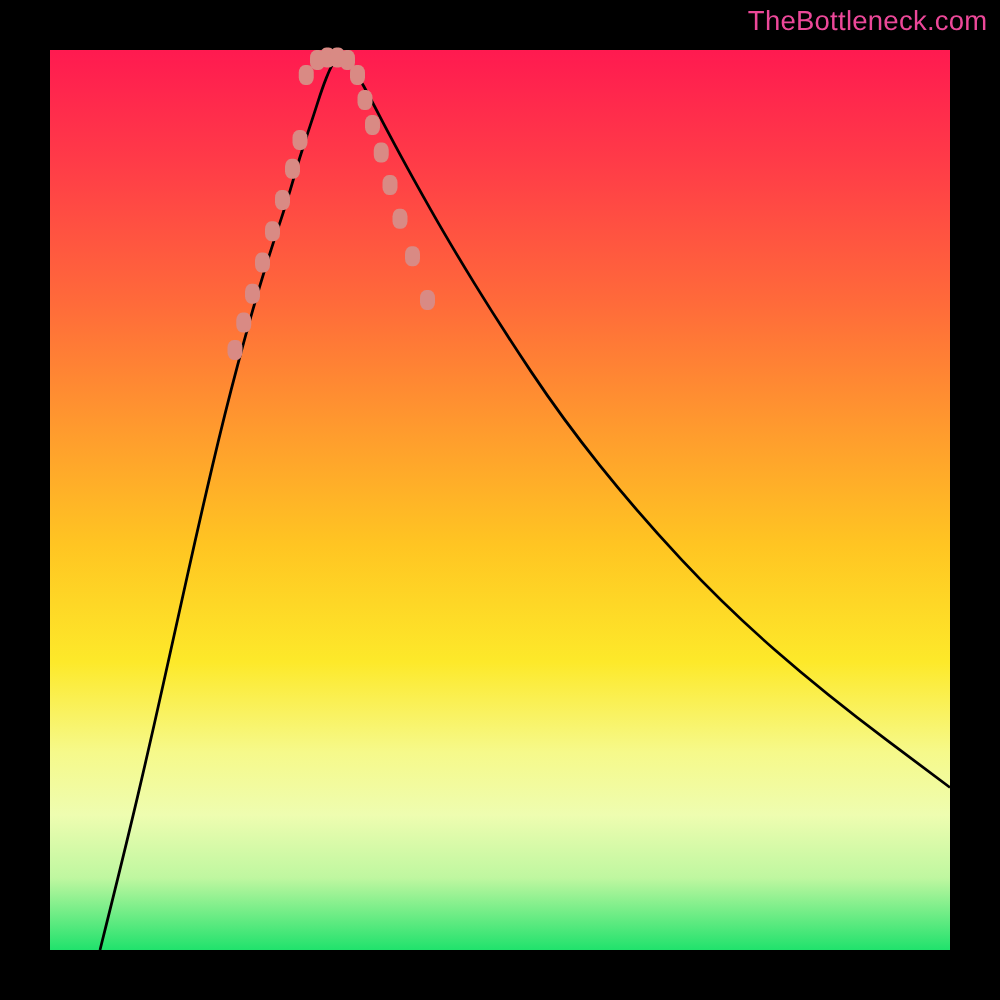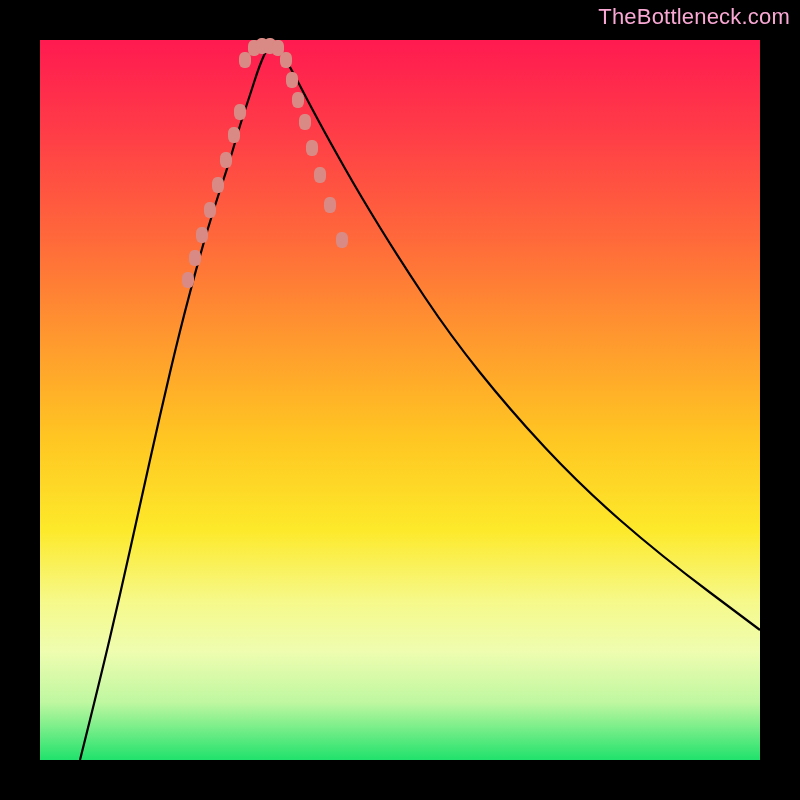--- a/index.html
+++ b/index.html
@@ -35,21 +35,21 @@
       #f6f98a 78%,
       #eefdb0 85%,
       #bff7a0 92%,
       #20e26c 100%
     );
   }
   .watermark {
     position: absolute;
     top: 4px;
     right: 10px;
-    color: #f9a8d4;
+    color: #ec4899;
     font-size: 22px;
     font-weight: 500;
     letter-spacing: 0.2px;
     user-select: none;
   }
   svg.curve {
     position: absolute;
     left: 0;
     top: 0;
     width: 720px;

